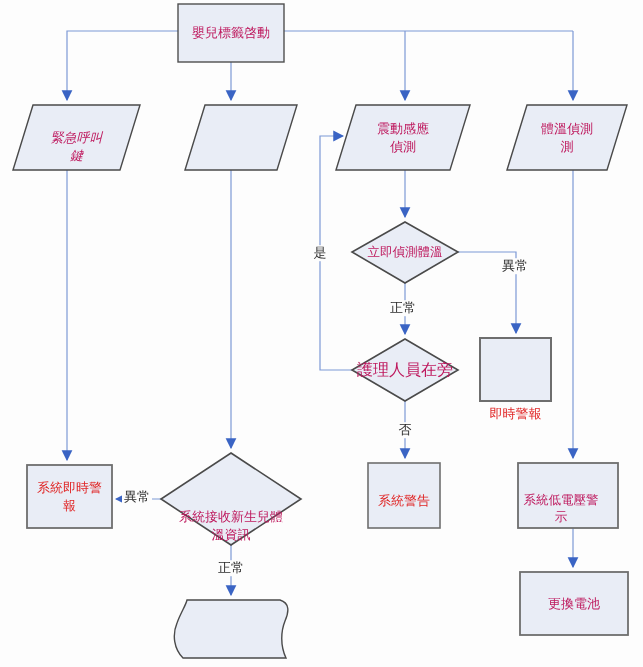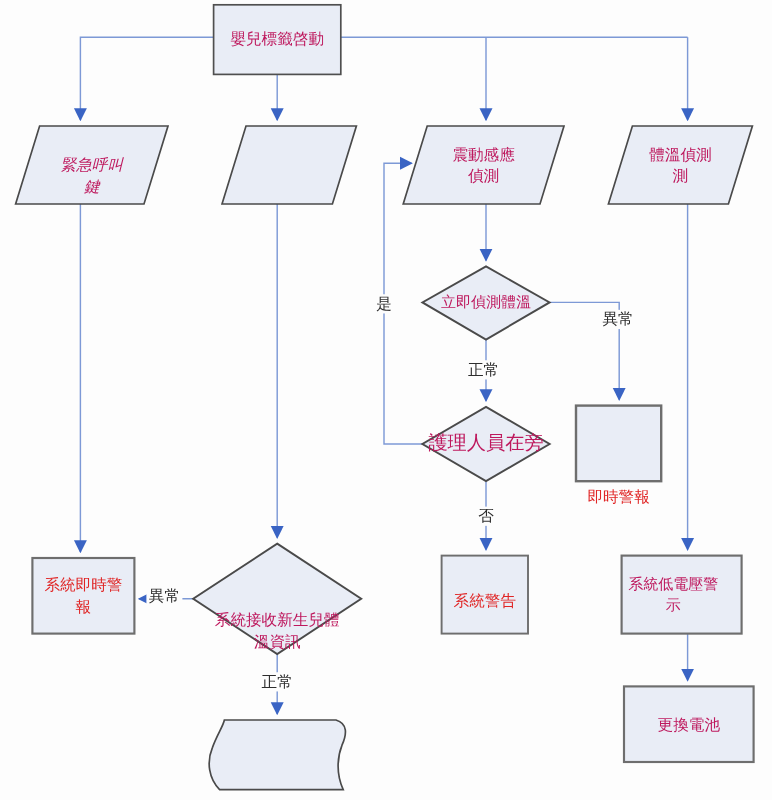--- a/index.html
+++ b/index.html
@@ -84,21 +84,21 @@
   <div class="node-label" style="left:507px;top:105px;width:120px;height:65px;">體溫偵測
 測</div>
   <div class="node-label" style="left:352px;top:222px;width:106px;height:61px;font-size:12.5px;">立即偵測體溫</div>
   <div class="node-label" style="left:352px;top:339px;width:106px;height:62px;font-size:16px;">護理人員在旁</div>
   <div class="node-label" style="left:161px;top:480px;width:140px;height:92px;">系統接收新生兒體
 溫資訊</div>
   <div class="node-label alert" style="left:480px;top:338px;width:71px;height:63px;margin-top:44px;">即時警報</div>
   <div class="node-label alert" style="left:368px;top:463px;width:72px;height:76px;">系統警告</div>
   <div class="node-label alert" style="left:27px;top:465px;width:85px;height:63px;">系統即時警
 報</div>
-  <div class="node-label small" style="left:518px;top:463px;width:86px;height:65px;border-radius:32px;">系統低電壓警示</div>
+  <div class="node-label small" style="left:518px;top:476px;width:86px;height:65px;border-radius:32px;">系統低電壓警示</div>
   <div class="node-label" style="left:520px;top:572px;width:108px;height:63px;">更換電池</div>
 
   <div class="edge-label" style="left:320px;top:253px;">是</div>
   <div class="edge-label" style="left:403px;top:308px;">正常</div>
   <div class="edge-label alert" style="left:515px;top:266px;">異常</div>
   <div class="edge-label alert" style="left:405px;top:430px;">否</div>
   <div class="edge-label alert" style="left:137px;top:497px;">異常</div>
   <div class="edge-label" style="left:231px;top:568px;">正常</div>
 
 </div>

